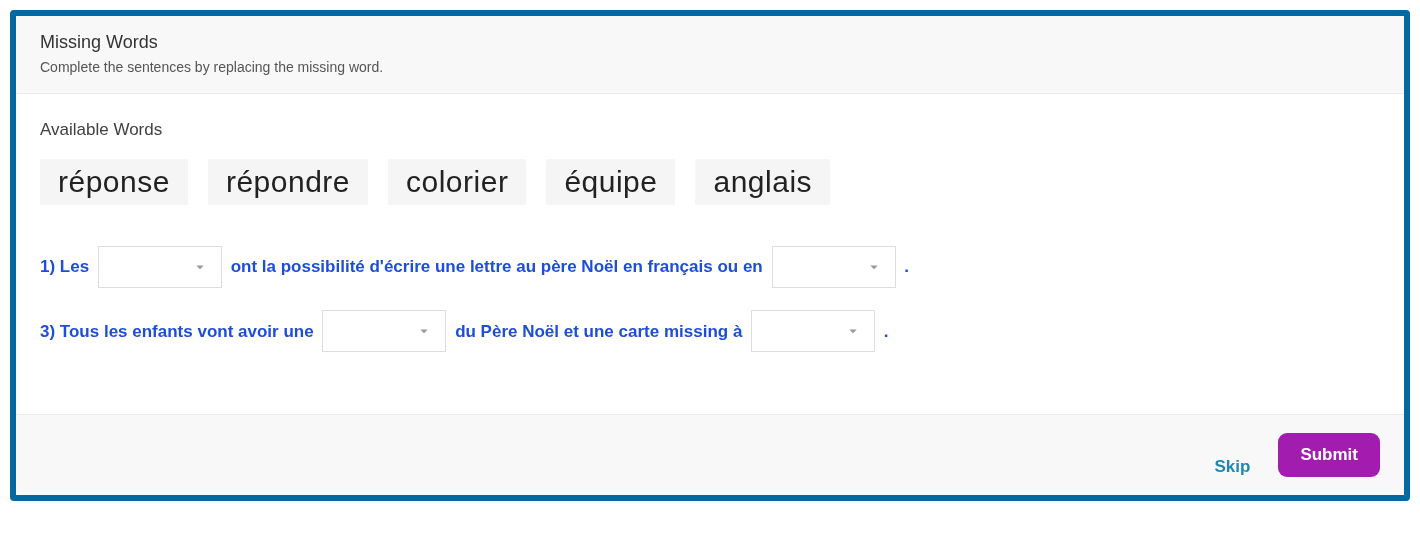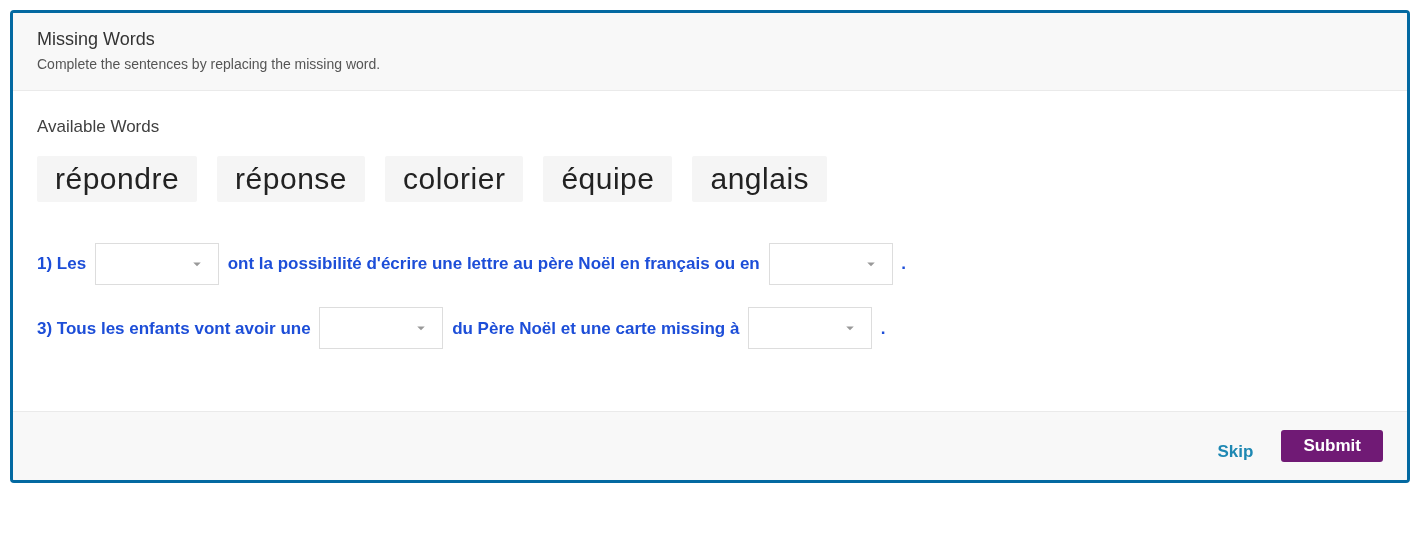--- a/index.html
+++ b/index.html
@@ -8,21 +8,21 @@
     padding: 0;
   }
   body {
     font-family: "Century Gothic", "Avant Garde", "Futura", Arial, sans-serif;
     background: #fff;
     padding: 10px;
     color: #333;
     width: 1420px;
   }
   .panel {
-    border: 3px solid #0369a1;
+    border: 6px solid #0369a1;
     border-radius: 4px;
     background: #fff;
     overflow: hidden;
   }
   .panel-header {
     background: #f8f8f8;
     border-bottom: 1px solid #eaeaea;
     padding: 16px 24px 18px 24px;
   }
   .panel-header h2 {
@@ -100,45 +100,45 @@
   .skip-btn {
     background: transparent;
     border: none;
     color: #1e88b3;
     font-size: 17px;
     font-weight: 700;
     cursor: pointer;
     font-family: inherit;
   }
   .submit-btn {
-    background: #701a75;
+    background: #a21caf;
     color: #fff;
     border: none;
-    border-radius: 3px;
+    border-radius: 9px;
     font-size: 17px;
     font-weight: 700;
-    padding: 6px 22px;
+    padding: 12px 22px;
     cursor: pointer;
     font-family: inherit;
   }
 </style>
 </head>
 <body>
 
 <div class="panel">
   <div class="panel-header">
     <h2>Missing Words</h2>
     <p>Complete the sentences by replacing the missing word.</p>
   </div>
 
   <div class="panel-body">
     <div class="avail-label">Available Words</div>
     <div class="words-row">
+      <div class="word-chip">réponse</div>
       <div class="word-chip">répondre</div>
-      <div class="word-chip">réponse</div>
       <div class="word-chip">colorier</div>
       <div class="word-chip">équipe</div>
       <div class="word-chip">anglais</div>
     </div>
 
     <div class="sentence">
       <span>1)</span>
       <span>Les</span>
       <span class="dropdown">
         <svg class="chevron" viewBox="0 0 24 24">

